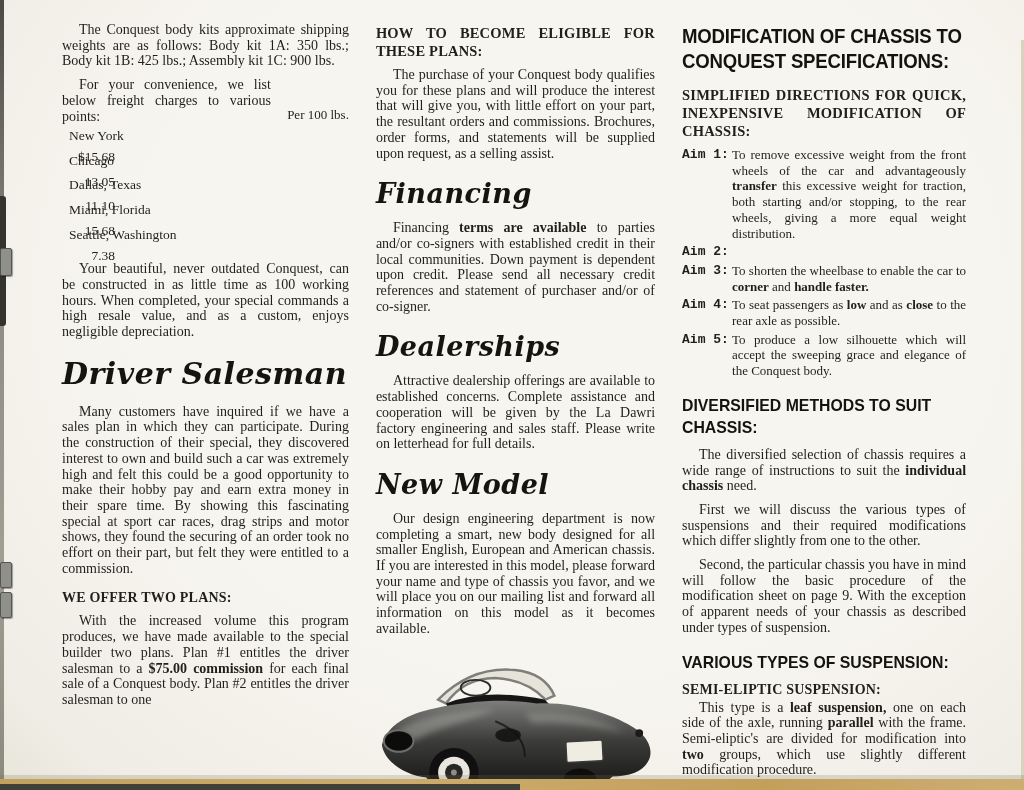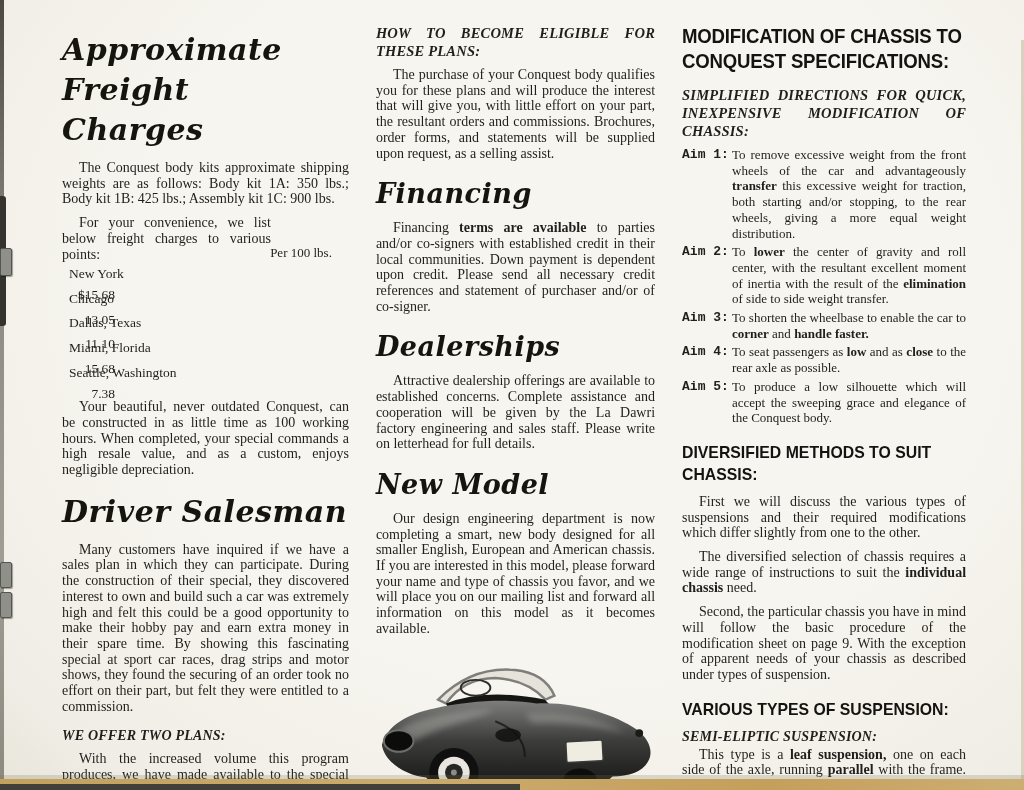--- a/index.html
+++ b/index.html
@@ -29,57 +29,53 @@
   .col3{width:293px;}
 
   p.body{font-size:14px;line-height:15.7px;text-align:justify;margin:0 0 8px 0;text-indent:17px;}
   .b{font-weight:700;}
 
   .script{font-family:"DejaVu Serif", serif;font-style:italic;font-weight:700;
     color:#15140f;letter-spacing:.5px;}
   .script.big{font-size:30px;line-height:40px;margin:8px 0 10px 0;}
   .script.mid{font-size:27px;line-height:34px;margin:16px 0 9px 0;}
 
-  .serif-head{font-weight:700;font-size:14px;letter-spacing:.2px;margin:14px 0 7px 0;text-align:justify;font-style:italic;}
+  .serif-head{font-weight:700;font-size:14px;letter-spacing:.2px;margin:14px 0 7px 0;text-align:justify;}
   .serif-head.tight{margin-top:6px;}
 
   .sans-head{font-family:"Liberation Sans", sans-serif;font-weight:700;color:#14130f;
     transform:scaleX(.93);transform-origin:left top;white-space:normal;}
   .sans-head.main{font-size:20px;line-height:25px;letter-spacing:-.2px;margin:2px 0 12px 0;width:107%;}
   .sans-head.sub{font-size:17px;line-height:22px;margin:16px 0 8px 0;width:107%;}
 
   .freight{margin:4px 0 10px 0;}
   .f-row{display:flex;align-items:baseline;font-size:13.5px;height:24.6px;flex-direction:column;}
   .f-city{white-space:nowrap;}
   .f-dots{flex:1;border-bottom:2px dotted #454239;margin:0 5px 3px 7px;}
   .f-price{white-space:nowrap;text-align:right;min-width:46px;}
 
   .note-wrap{position:relative;margin:0 0 2px 0;}
   .note-wrap p{margin-bottom:2px;padding-right:78px;}
-  .unit{position:absolute;right:17px;bottom:1px;font-size:13px;}
+  .unit{position:absolute;right:0;bottom:1px;font-size:13px;}
 
   .aim{display:flex;font-size:13px;line-height:15.7px;margin:0 0 3px 0;}
   .aim-label{width:50px;flex:none;font-weight:700;font-family:Liberation Mono, monospace;}
   .aim-body{flex:1;text-align:justify;}
 
   .car-wrap{margin:22px 0 0 0;text-align:center;}
   .car-wrap svg{width:276px;height:162px;}
 </style>
 </head>
 <body>
 
 <div class="scan">
 
   <div class="columns">
 
     <div class="col col1">
-      <div class="script big">
-        <div>Approximate Freight</div>
-        <div>Charges</div>
-      </div>
       <p class="body">The Conquest body kits approximate shipping weights are as follows: Body kit 1A: 350 lbs.; Body kit 1B: 425 lbs.; Assembly kit 1C: 900 lbs.</p>
       <div class="note-wrap">
         <p class="body">For your convenience, we list below freight charges to various points:</p>
         <span class="unit">Per 100 lbs.</span>
       </div>
       <div class="freight">
         <div class="f-row">
           <span class="f-city">New York</span>
           <span class="f-dots"></span>
           <span class="f-price">$15.68</span>
@@ -179,38 +175,37 @@
     <div class="col col3">
       <div class="sans-head main">MODIFICATION OF CHASSIS TO CONQUEST SPECIFICATIONS:</div>
       <div class="serif-head" style="margin-top:4px;font-size:14.5px;line-height:18px;">SIMPLIFIED DIRECTIONS FOR QUICK, INEXPENSIVE MODIFICATION OF CHASSIS:</div>
 
       <div class="aim">
         <span class="aim-label">Aim 1:</span>
         <span class="aim-body"><span>To remove excessive weight from the front wheels of the car and advantageously </span><span class="b">transfer</span><span> this excessive weight for traction, both starting and/or stopping, to the rear wheels, giving a more equal weight distribution.</span></span>
       </div>
       <div class="aim">
         <span class="aim-label">Aim 2:</span>
-        <span class="aim-body"><span>To </span><span class="b">lower</span><span> the center of gravity and roll center, with the resultant excellent moment of inertia with the result of the </span><span class="b">elimination</span><span> of side to side weight transfer.</span></span>
       </div>
       <div class="aim">
         <span class="aim-label">Aim 3:</span>
         <span class="aim-body"><span>To shorten the wheelbase to enable the car to </span><span class="b">corner</span><span> and </span><span class="b">handle faster.</span></span>
       </div>
       <div class="aim">
         <span class="aim-label">Aim 4:</span>
         <span class="aim-body"><span>To seat passengers as </span><span class="b">low</span><span> and as </span><span class="b">close</span><span> to the rear axle as possible.</span></span>
       </div>
       <div class="aim">
         <span class="aim-label">Aim 5:</span>
         <span class="aim-body"><span>To produce a low silhouette which will accept the sweeping grace and elegance of the Conquest body.</span></span>
       </div>
 
       <div class="sans-head sub">DIVERSIFIED METHODS TO SUIT CHASSIS:</div>
+      <p class="body"><span>The diversified selection of chassis requires a wide range of instructions to suit the </span><span class="b">individual chassis</span><span> need.</span></p>
       <p class="body">First we will discuss the various types of suspensions and their required modifications which differ slightly from one to the other.</p>
-      <p class="body"><span>The diversified selection of chassis requires a wide range of instructions to suit the </span><span class="b">individual chassis</span><span> need.</span></p>
       <p class="body">Second, the particular chassis you have in mind will follow the basic procedure of the modification sheet on page 9.  With the exception of apparent needs of your chassis as described under types of suspension.</p>
 
       <div class="sans-head sub">VARIOUS TYPES OF SUSPENSION:</div>
       <div class="serif-head" style="margin:0 0 2px 0;">SEMI-ELIPTIC SUSPENSION:</div>
       <p class="body"><span>This type is a </span><span class="b">leaf suspension,</span><span> one on each side of the axle, running </span><span class="b">parallel</span><span> with the frame. Semi-eliptic's are divided for modification into </span><span class="b">two</span><span> groups, which use slightly different modification procedure.</span></p>
     </div>
   </div>
 
   <div class="edge-left"></div>
   <div class="edge-left-dark"></div>

